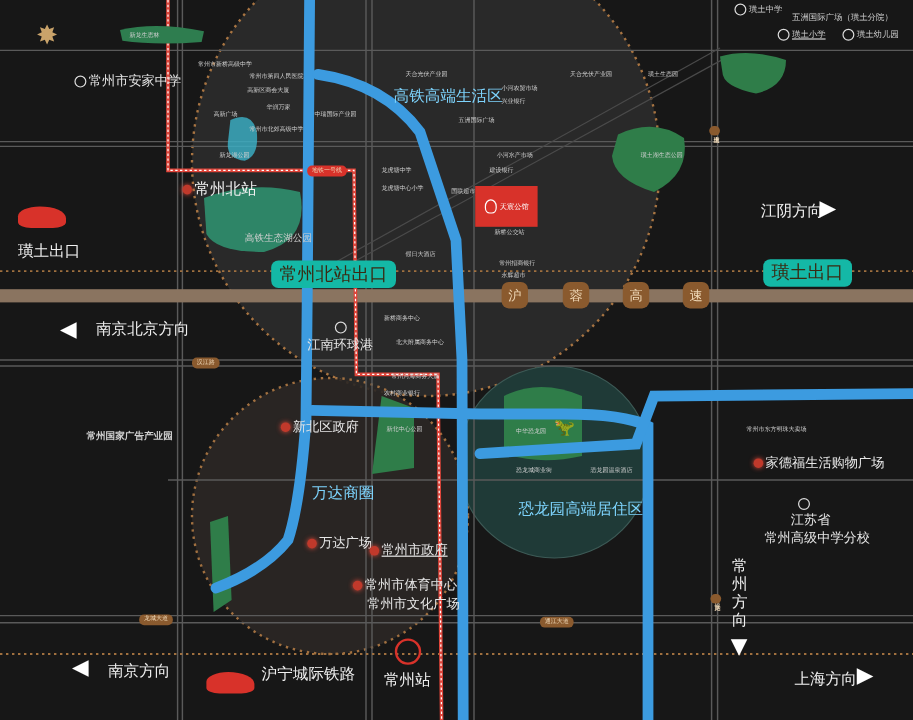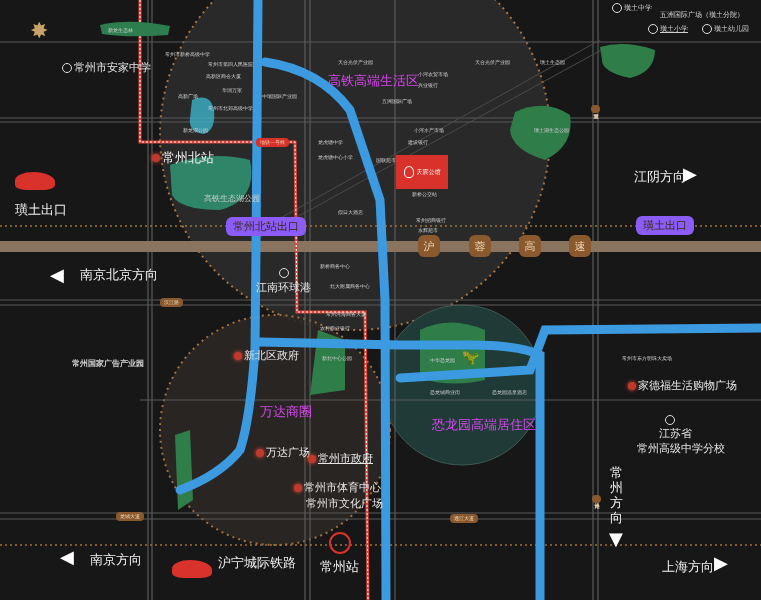--- a/index.html
+++ b/index.html
@@ -4,23 +4,23 @@
   <style>
     html, body { margin:0; padding:0; }
     body { width:761px; height:600px; background:#161616; overflow:hidden; position:relative;
       font-family:"DejaVu Sans", sans-serif; color:#e8e8e8; }
     #map { position:absolute; left:0; top:0; width:761px; height:600px; }
     .lbl { position:absolute; white-space:nowrap; line-height:1; }
     .lg { font-size:13px; color:#f0f0f0; }
     .md { font-size:11px; color:#e6e6e6; }
     .sm { font-size:6px; color:#cfcfcf; }
     .xs { font-size:5px; color:#d0d0d0; }
-    .zone { font-size:13px; color:#d946ef; }
-    .pill { position:absolute; background:#8b5cf6; color:#3a2a12; border-radius:6px;
-      font-size:11px; padding:4px 7px; line-height:1; white-space:nowrap; }
+    .zone { font-size:13px; color:#7dd3fc; }
+    .pill { position:absolute; background:#14b8a6; color:#3a2a12; border-radius:6px;
+      font-size:15px; padding:4px 7px; line-height:1; white-space:nowrap; }
     .road-tag { position:absolute; background:#8a5a2e; color:#f0d9b8; border-radius:4px;
       font-size:5px; padding:2px 4px; line-height:1; white-space:nowrap; }
     .road-tag.v { writing-mode:vertical-rl; padding:4px 2px; }
     .hw-tag { position:absolute; width:22px; height:22px; border-radius:6px; background:#8a5a2e;
       color:#f0d9b8; font-size:11px; display:flex; align-items:center; justify-content:center; }
     .poi { position:absolute; display:flex; align-items:center; gap:2px; white-space:nowrap; }
     .dot-red { width:8px; height:8px; border-radius:50%; background:#c0392b; display:inline-block;
       box-shadow:0 0 4px #e74c3c; }
     .dot-school { width:8px; height:8px; border-radius:50%; border:1px solid #ddd; display:inline-block; }
     .project { position:absolute; left:396px; top:155px; width:52px; height:34px; background:#d8322a;

